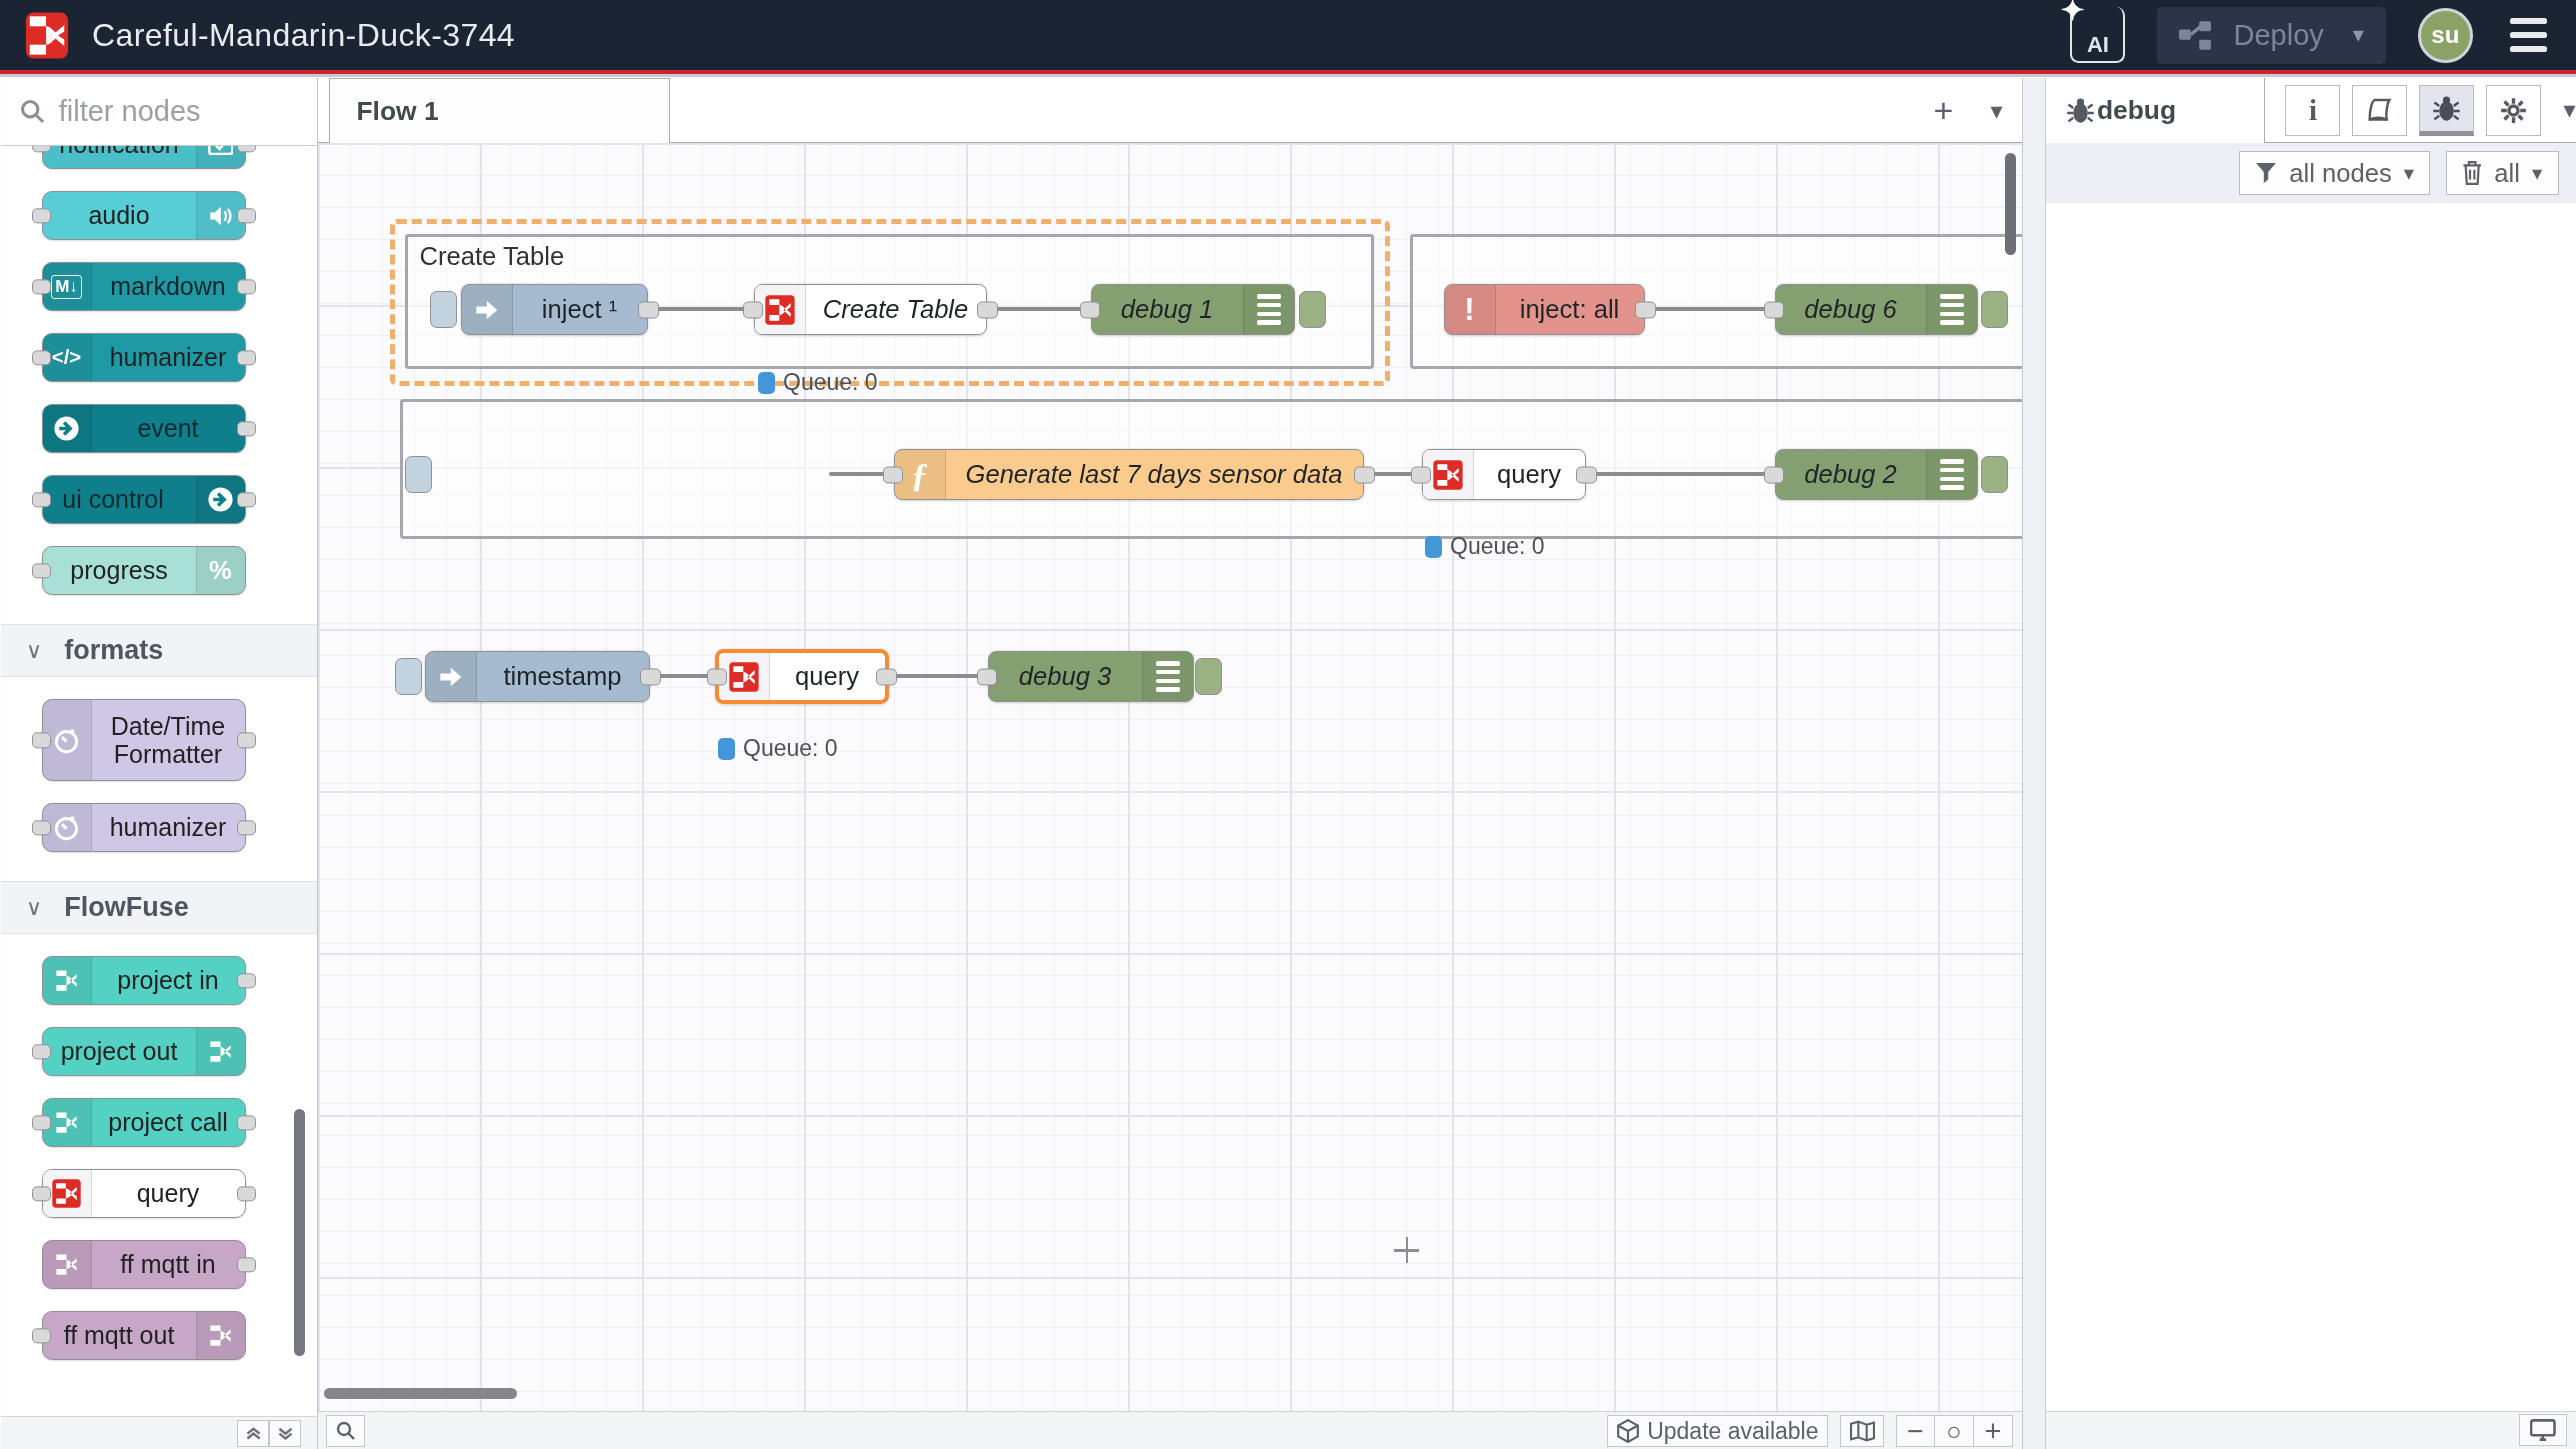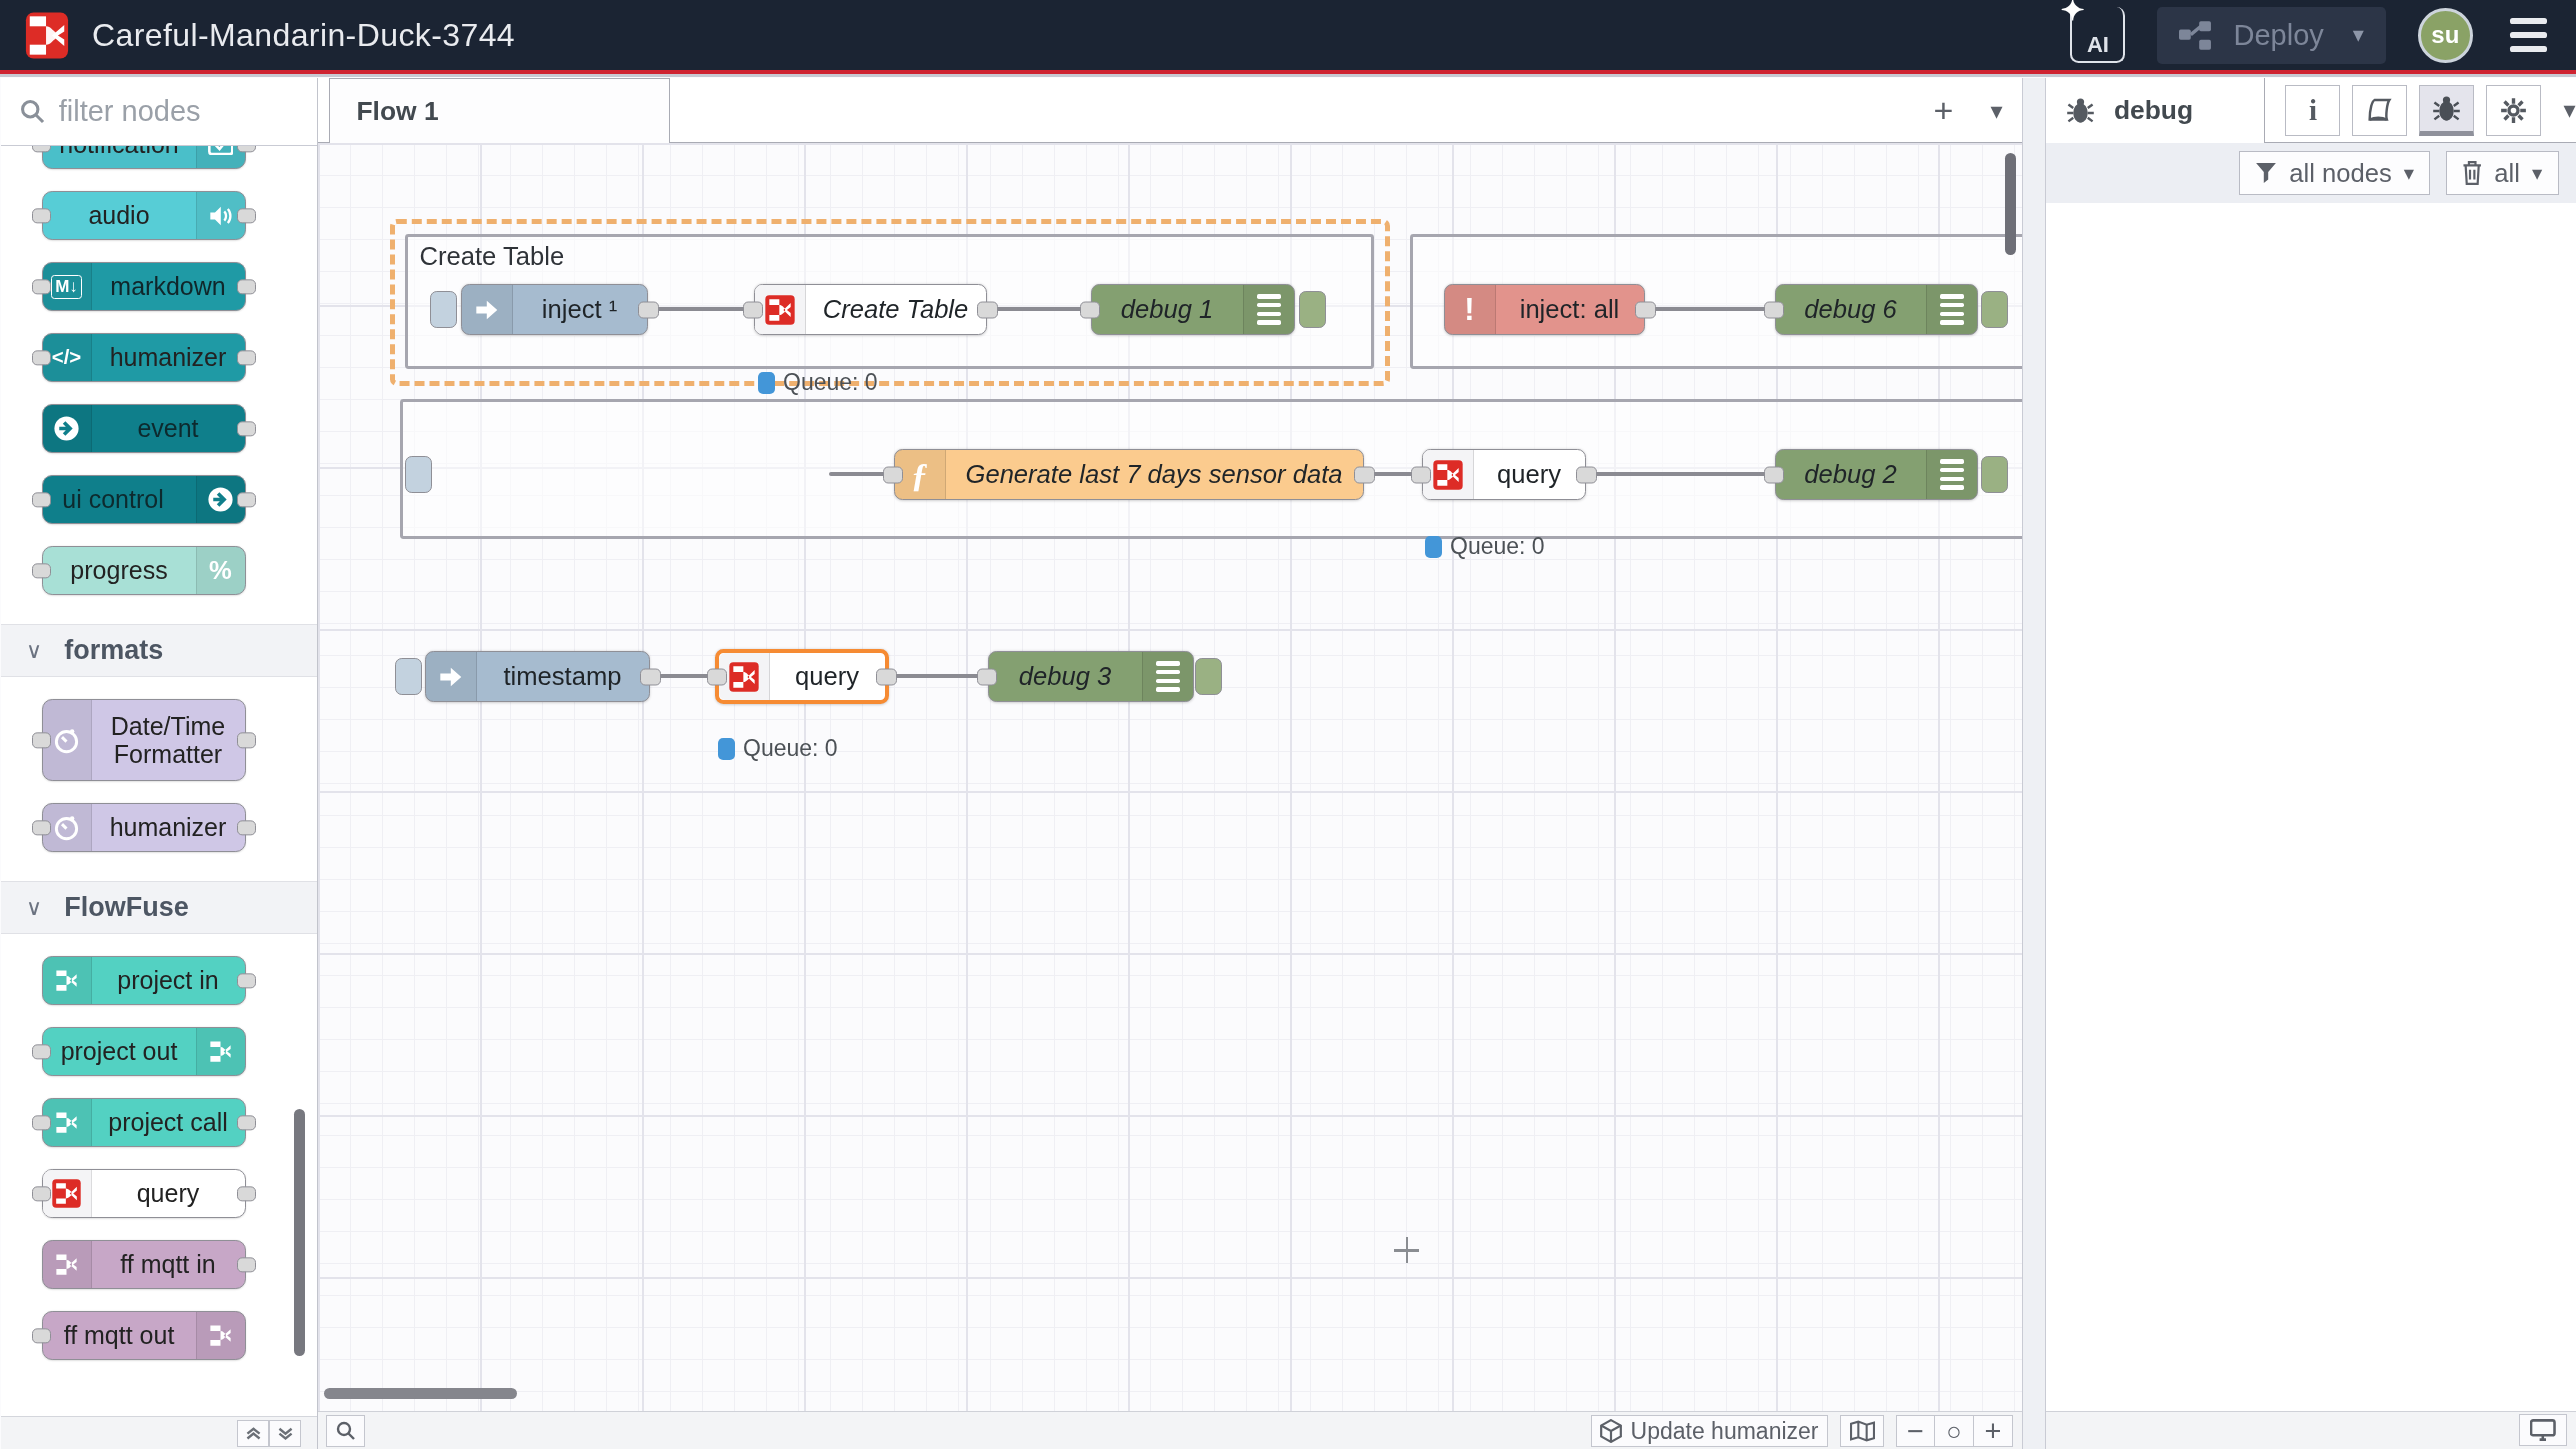--- a/index.html
+++ b/index.html
@@ -108,21 +108,21 @@
                 border-top:1.7px solid #cfd1d8; display:flex; align-items:center; padding:0 8.5px; }
   .cf-btn{ height:32px; border:1.7px solid #c4c6ce; background:#fbfbfd; color:#5c6068;
            display:flex; align-items:center; justify-content:center; font-size:23px; padding:0 8.5px; gap:8.5px; }
   .cf-right{ margin-left:auto; display:flex; align-items:center; gap:12px; }
   .zoomgrp{ display:flex; } .zoomgrp .cf-btn{ width:39px; padding:0; } 
   .zoomgrp .cf-btn + .cf-btn{ border-left:none; }
 
   
   .sb-head{ position:relative; height:65px; border-bottom:1.7px solid #a9abb4; display:flex; align-items:center; }
   .sb-tab{ width:232px; height:65px; border-right:1.7px solid #a9abb4; background:#fff; display:flex;
-           align-items:center; gap:19px; padding-left:20.4px; font-size:26.4px; font-weight:bold; color:#42494f; }
+           align-items:center; gap:2px; padding-left:20.4px; font-size:26.4px; font-weight:bold; color:#42494f; }
   .sb-btns{ display:flex; gap:12px; margin-left:20.4px; }
   .sb-btn{ width:55px; height:51px; border:1.7px solid #b9bbc4; background:#fff; color:#555a61;
            display:flex; align-items:center; justify-content:center; font-size:25.6px; }
   .sb-btn.active{ background:#e4e4ec; border-bottom:5.1px solid #8f919b; }
   .sb-caret{ margin-left:22px; color:#5c6068; font-size:24px; }
   .sb-filter{ height:60px; background:#eceef3; display:flex; align-items:center; justify-content:flex-end;
               gap:15.3px; padding-right:17px; }
   .sbf-btn{ height:44px; border:1.7px solid #b9bbc4; background:#fdfdfe; color:#5c6068; font-size:25.6px;
             display:flex; align-items:center; gap:12px; padding:0 15.3px; }
   .sb-body{ height:1173px; background:#fff; }
@@ -554,21 +554,21 @@
             <circle cx="8" cy="8" r="6" fill="none" stroke="#5c6068" stroke-width="2.4"></circle>
             <path d="M12.5 12.5 18 18" stroke="#5c6068" stroke-width="2.4"></path>
           </svg>
         </div>
         <div class="cf-right">
           <div class="cf-btn">
             <svg width="22" height="24" viewBox="0 0 20 22">
               <path d="M10 1 19 6v10l-9 5-9-5V6z" fill="none" stroke="#5c6068" stroke-width="2"></path>
               <path d="M1 6l9 5 9-5M10 11v10" fill="none" stroke="#5c6068" stroke-width="2"></path>
             </svg>
-            <span>Update humanizer</span>
+            <span>Update available</span>
           </div>
           <div class="cf-btn" style="width:44px;">
             <svg width="25.6" height="22" viewBox="0 0 24 20">
               <path d="M1 3 8 1l8 3 7-2v15l-7 2-8-3-7 2z M8 1v15 M16 4v15" fill="none" stroke="#5c6068" stroke-width="2"></path>
             </svg>
           </div>
           <div class="zoomgrp">
             <div class="cf-btn">
                 <span style="font-size:29px;">−</span>
               </div>

